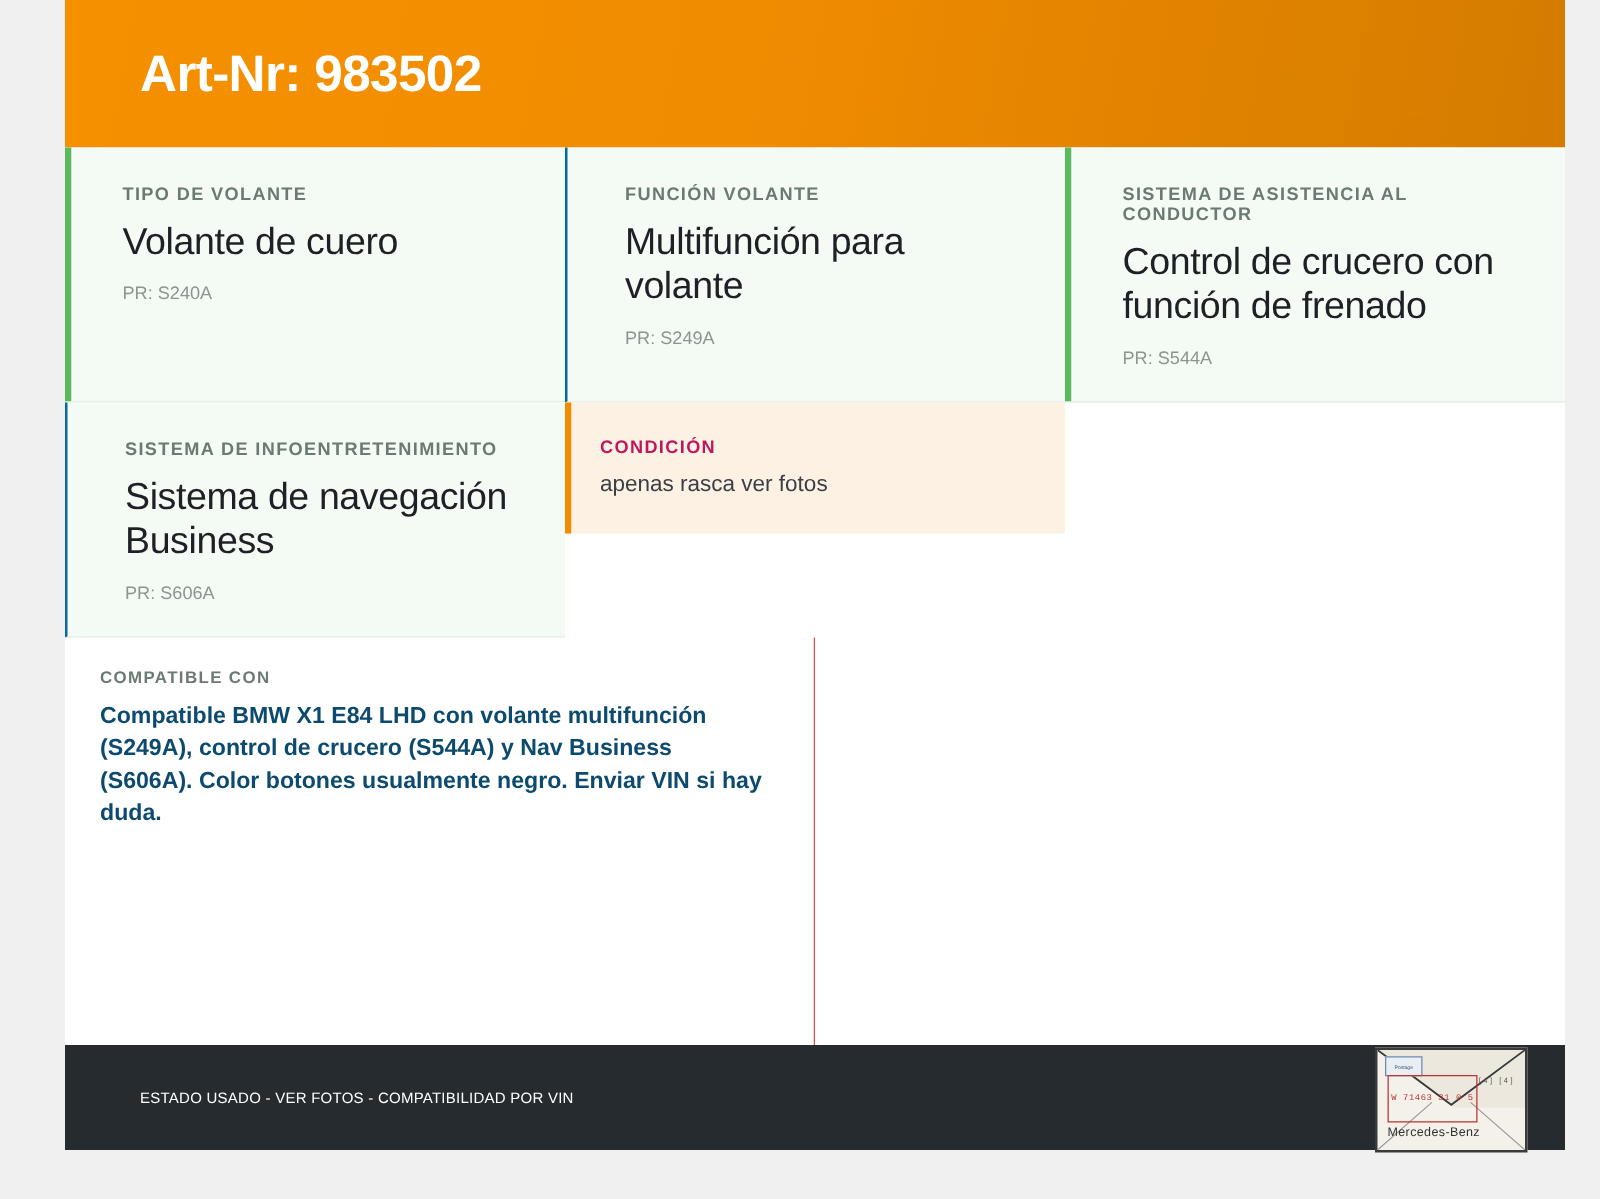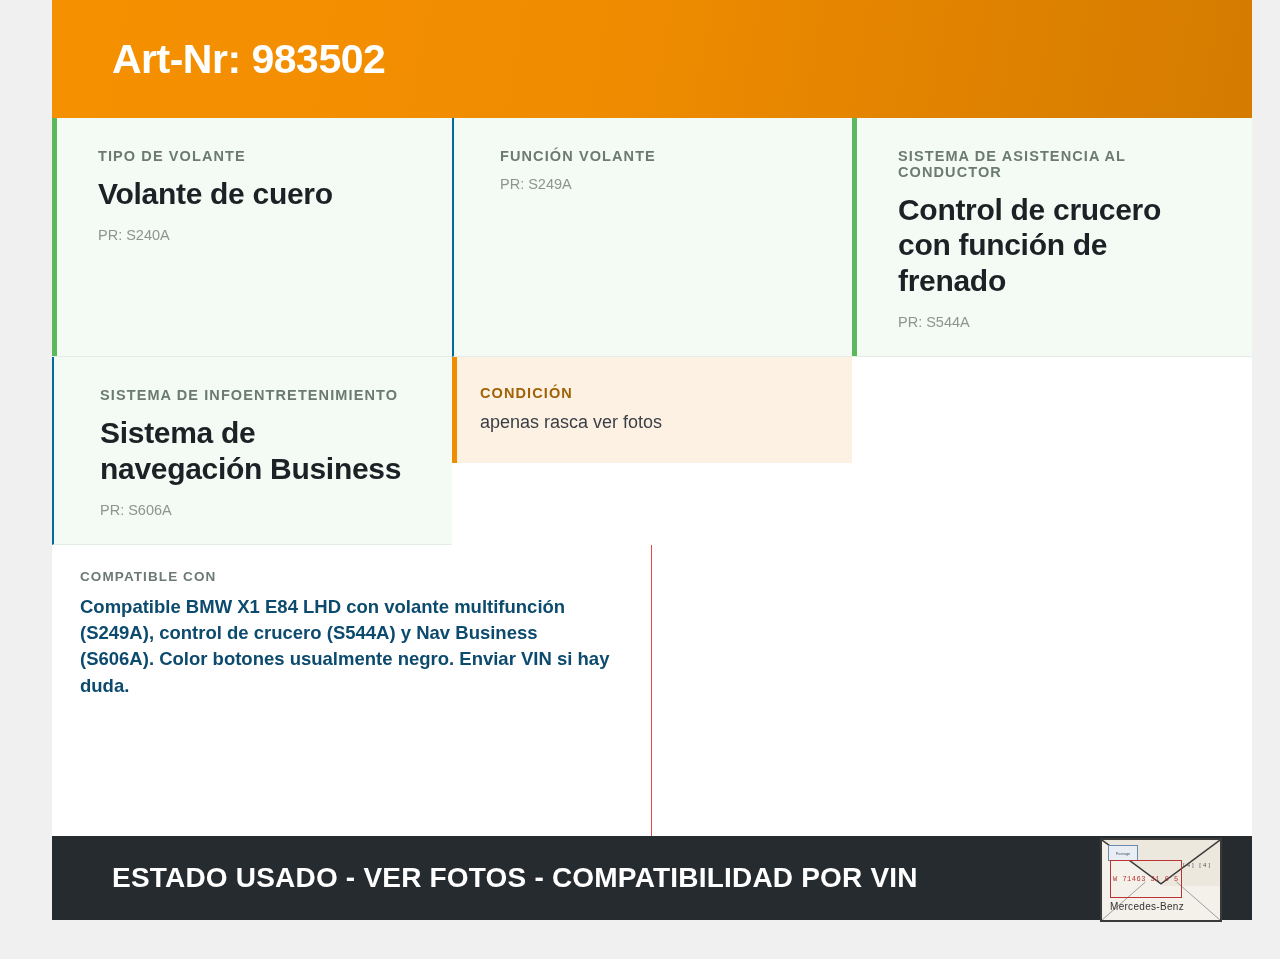--- a/index.html
+++ b/index.html
@@ -71,41 +71,41 @@
   .cell-label {
     font-size: 14.5px;
     font-weight: bold;
     letter-spacing: 1.1px;
     color: #6b7a72;
     text-transform: uppercase;
     margin: 0 0 12px 0;
   }
   .cell-value {
     font-size: 30px;
-    font-weight: bold;
+    font-weight: normal;
     color: #1d2126;
     line-height: 1.18;
     margin: 0 0 16px 0;
     letter-spacing: -0.3px;
   }
   .cell-pr {
     font-size: 14.5px;
     color: #8d9590;
     margin: 0;
   }
   
   .cell.condition {
     background: #fdf1e3;
     min-height: 104px;
     padding: 28px 38px 28px 28px;
     border-bottom: none;
   }
   .cell.condition .bar { background: #f08c00; }
   .cell.condition .cell-label {
-    color: #a16207;
+    color: #be185d;
     margin-bottom: 10px;
   }
   .cell.condition .cond-text {
     font-size: 18px;
     color: #3a3f45;
     line-height: 1.3;
     margin: 0;
   }
   .cell.empty {
     background: #ffffff;
@@ -146,22 +146,22 @@
     height: 84px;
     background: #262b30;
     display: flex;
     align-items: center;
     padding-left: 60px;
     flex: 0 0 auto;
     position: relative;
   }
   .footer-text {
     color: #ffffff;
-    font-size: 28px;
-    font-weight: bold;
+    font-size: 12px;
+    font-weight: normal;
     letter-spacing: 0.2px;
   }
   
   .stamp {
     position: absolute;
     right: 30px;
     bottom: -2px;
     width: 122px;
     height: 84px;
     background: #f3f1ea;
@@ -236,20 +236,21 @@
       <div class="cell">
         <div class="bar"></div>
         <p class="cell-label">TIPO DE VOLANTE</p>
         <p class="cell-value">Volante de cuero</p>
         <p class="cell-pr">PR: S240A</p>
       </div>
 
       <div class="cell right nobar">
 
         <p class="cell-label">FUNCIÓN VOLANTE</p>
+        <p class="cell-value">Multifunción para volante</p>
         <p class="cell-pr">PR: S249A</p>
       </div>
 
       <div class="cell">
         <div class="bar"></div>
         <p class="cell-label">SISTEMA DE ASISTENCIA AL CONDUCTOR</p>
         <p class="cell-value">Control de crucero con función de frenado</p>
         <p class="cell-pr">PR: S544A</p>
       </div>
 

